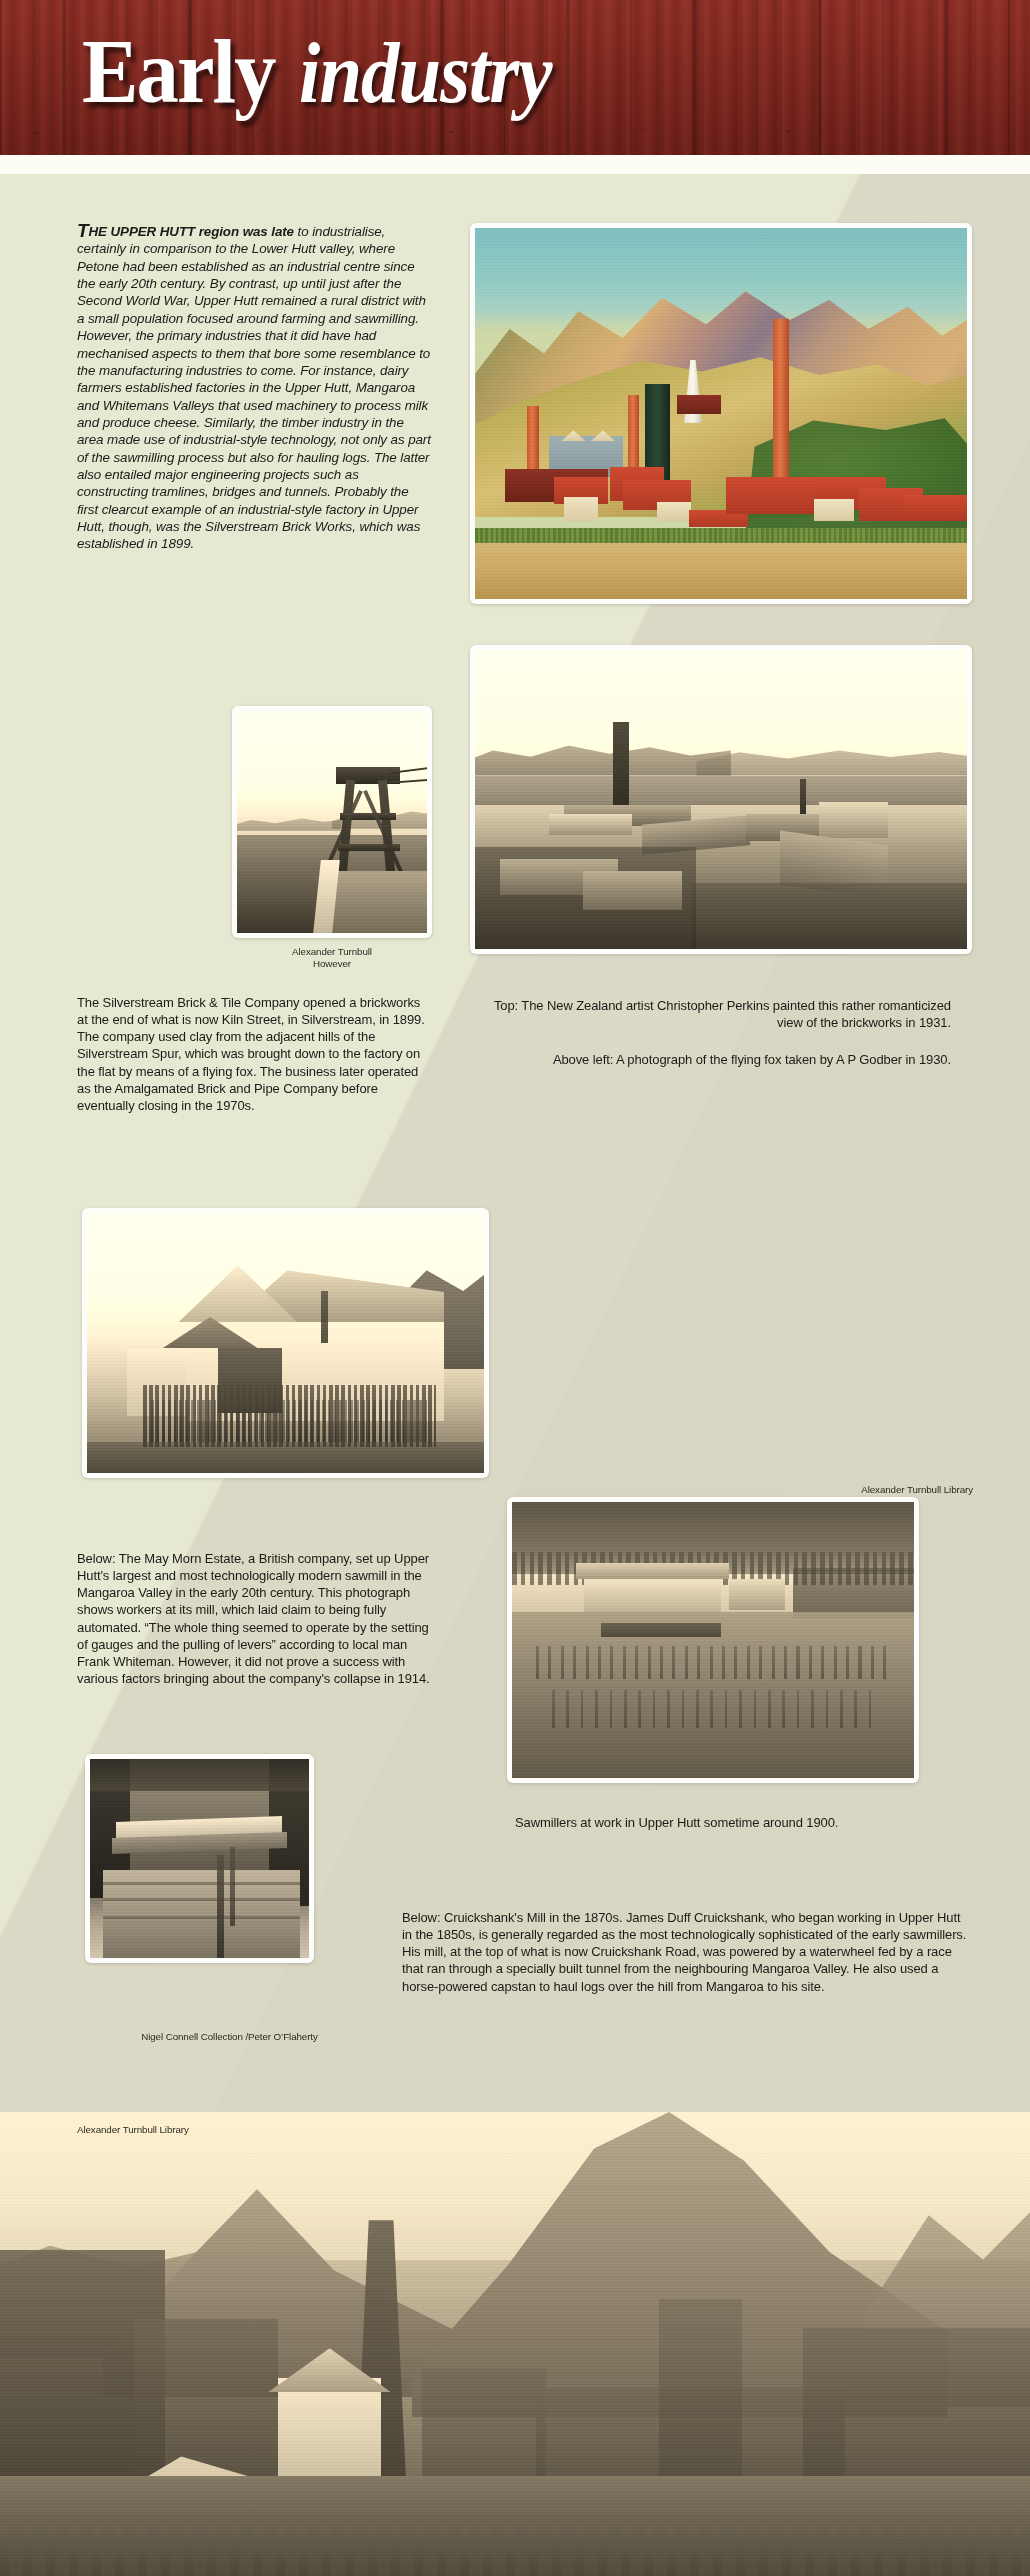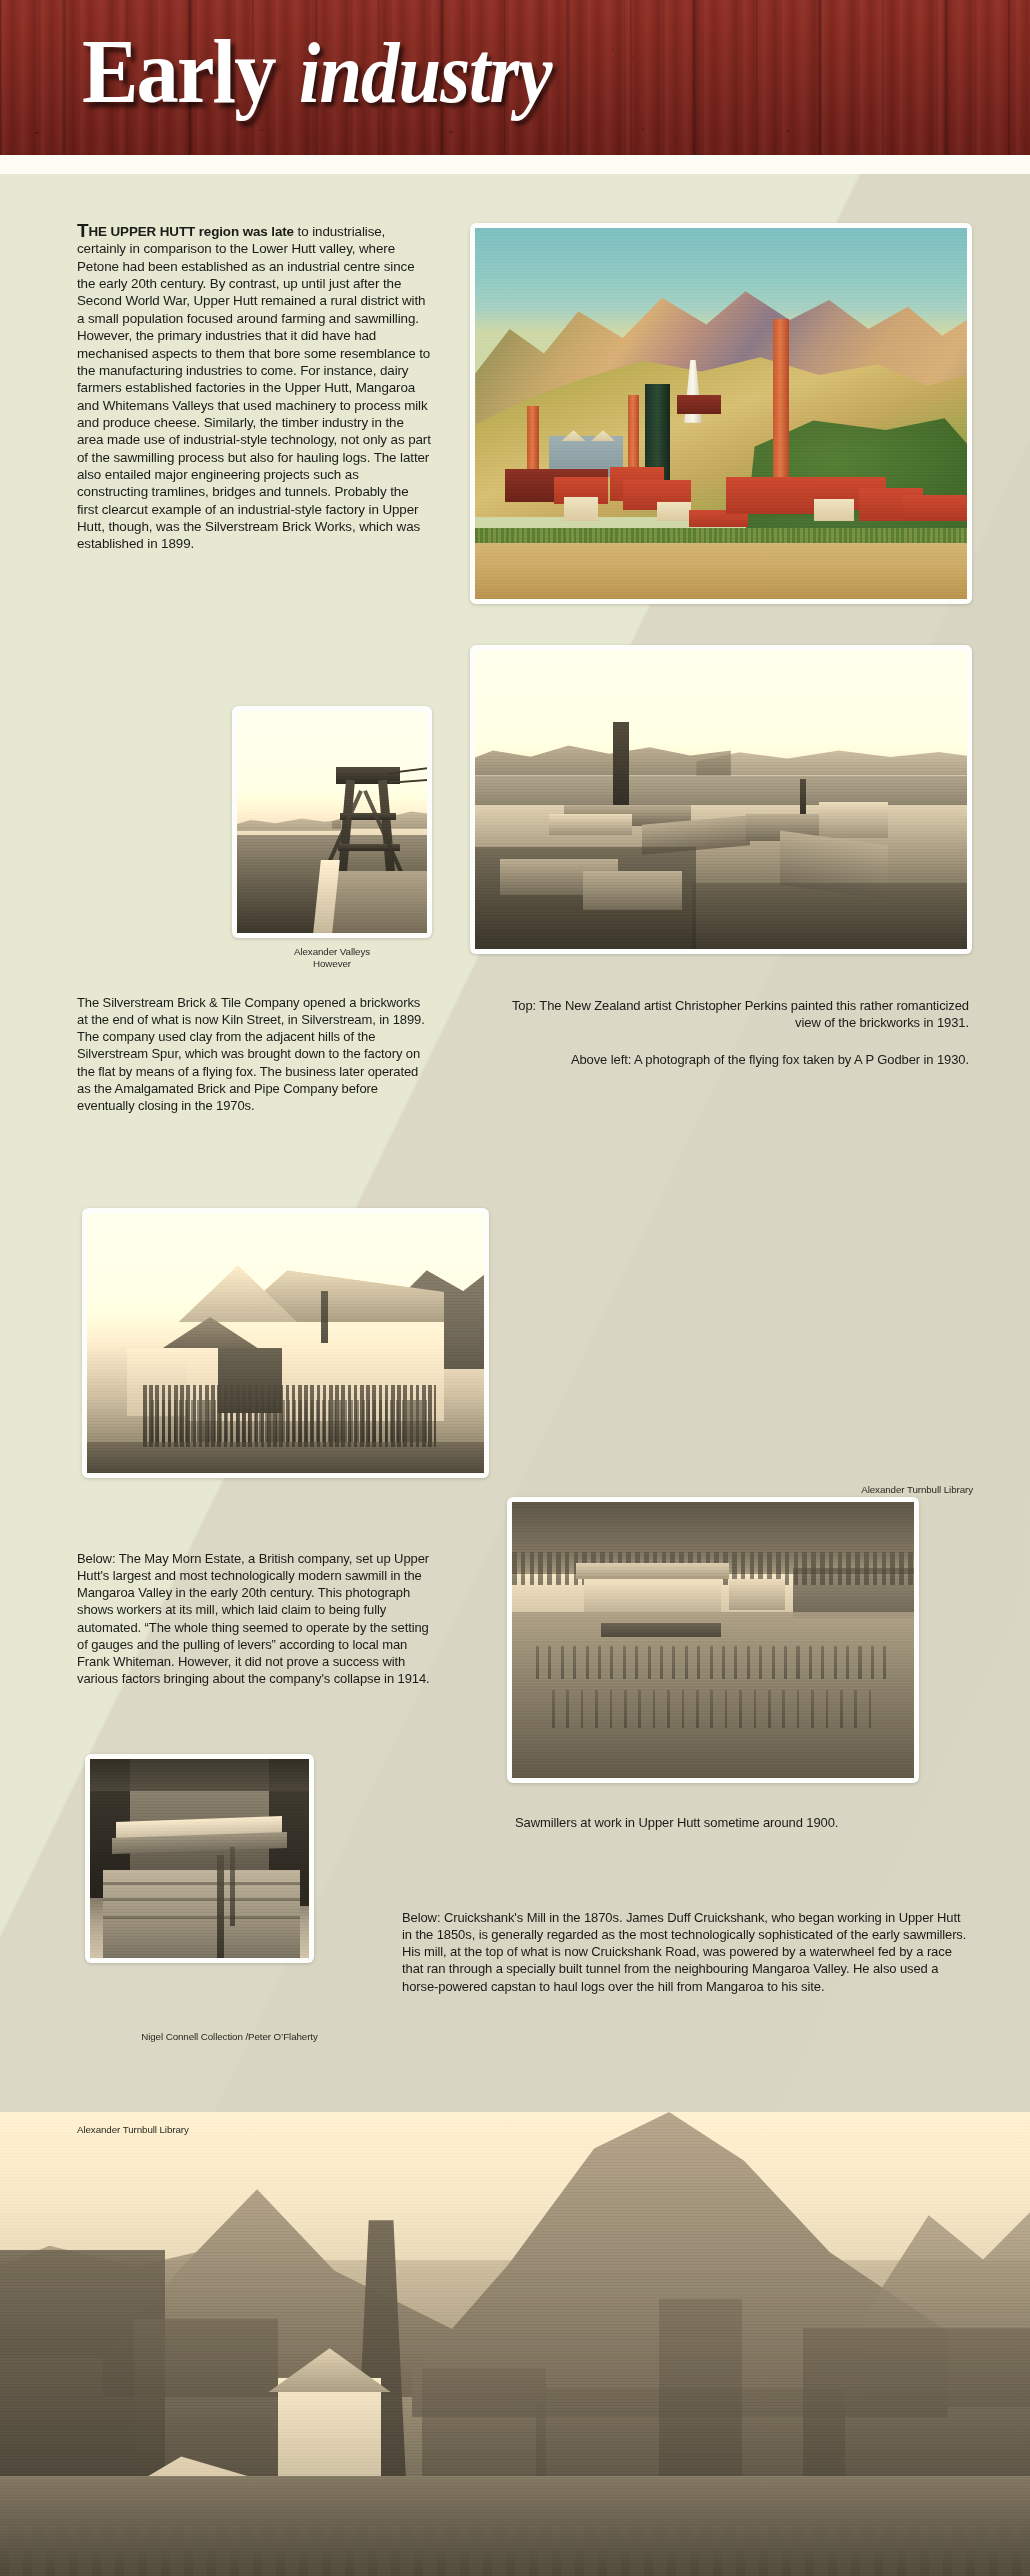--- a/index.html
+++ b/index.html
@@ -222,20 +222,21 @@
 
   
   .body-text {
     position: absolute;
     z-index: 5;
     color: #1b1b18;
     font-family: "Liberation Sans", sans-serif;
     font-size: 13px;
     line-height: 1.30;
     letter-spacing: -0.1px;
+    font-style: italic;
   }
   .body-text.lead { font-size: 13.4px; line-height: 1.295; }
   .lead b {
     font-weight: bold;
     letter-spacing: -0.1px;
   }
   .lead .dropcap {
     font-size: 19px;
     font-weight: bold;
     line-height: 0.8;
@@ -398,29 +399,29 @@
       <div class="sepia-dark" style="left:55%; top:34%; width:2%; height:40%; transform:rotate(24deg); opacity:.9;"></div>
       <div class="sepia-dark" style="left:76%; top:34%; width:2%; height:40%; transform:rotate(-24deg); opacity:.9;"></div>
       <div class="sepia-dark" style="left:80%; top:26%; width:25%; height:0.8%; transform:rotate(-7deg); opacity:1;"></div>
       <div class="sepia-dark" style="left:80%; top:31%; width:25%; height:0.7%; transform:rotate(-4deg); opacity:1;"></div>
       <div class="sepia-bldg" style="left:50%; top:72%; width:55%; height:28%; background:linear-gradient(180deg,#a1967a 0%,#6f6548 100%);"></div>
       <div class="sepia-bldg" style="left:42%; top:67%; width:10%; height:33%; background:linear-gradient(180deg,#ded6c2 0%,#b0a58b 100%); transform:skewX(-6deg);"></div>
       <div class="grain"></div>
     </div>
   </div>
   <div class="credit center" style="left:232px; top:946px; width:200px;">
-    <div>Alexander Valleys</div>
+    <div>Alexander Turnbull</div>
     <div>However</div>
   </div>
 
   <div class="caption" style="left:77px; top:994px; width:355px;">
     <p>The Silverstream Brick &amp; Tile Company opened a brickworks at the end of what is now Kiln Street, in Silverstream, in 1899. The company used clay from the adjacent hills of the Silverstream Spur, which was brought down to the factory on the flat by means of a flying fox. The business later operated as the Amalgamated Brick and Pipe Company before eventually closing in the 1970s.</p>
   </div>
 
-  <div class="caption right" style="left:510px; top:997px; width:459px;">
+  <div class="caption right" style="left:492px; top:997px; width:459px;">
     <p>Top: The New Zealand artist Christopher Perkins painted this rather romanticized view of the brickworks in 1931.</p>
     <p>Above left: A photograph of the flying fox taken by A P Godber in 1930.</p>
   </div>
 
   <div class="photo" style="left:82px; top:1208px; width:407px; height:270px;">
     <div class="inner tone-sepia">
       <div class="sepia" style="background:linear-gradient(180deg,#f7f2e4 0%,#f2ecdb 30%,#e0d7c0 48%,#b9ad8e 70%,#8b8062 88%,#6a6046 100%);"></div>
       <div class="sepia-dark" style="left:58%; top:10%; width:46%; height:50%; clip-path:polygon(0 75%,18% 42%,38% 55%,60% 24%,80% 40%,100% 18%,100% 100%,0 100%); opacity:.72;"></div>
 
       <div class="sepia-bldg" style="left:10%; top:52%; width:22%; height:26%; background:linear-gradient(180deg,#ded5bc 0%,#bdb195 100%);"></div>

